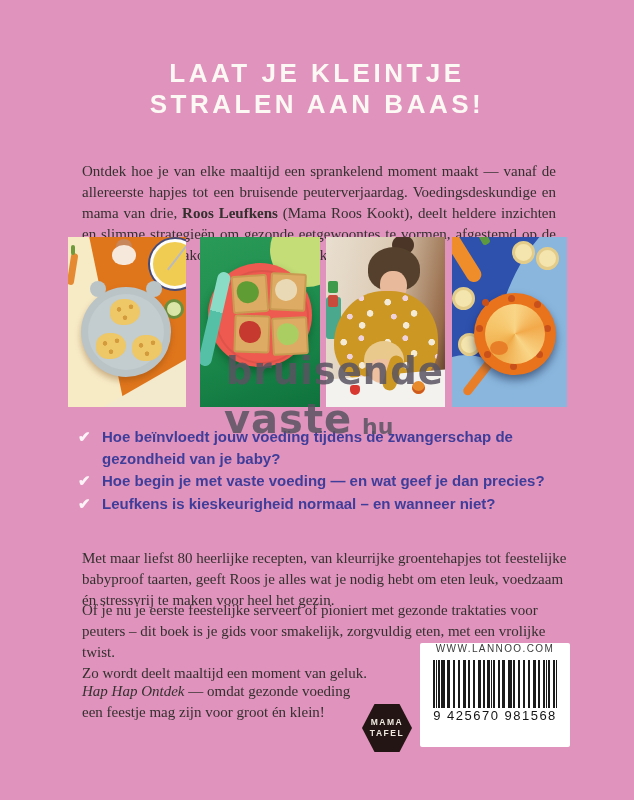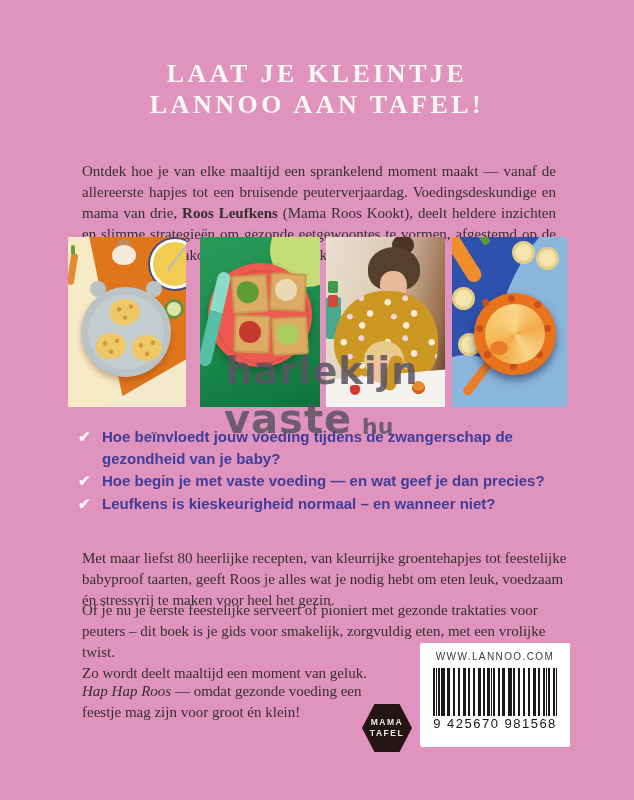--- a/index.html
+++ b/index.html
@@ -5,21 +5,21 @@
   html,body{margin:0;padding:0;}
   .page{
     position:relative; width:634px; height:800px;
     background:#e093bd; overflow:hidden;
     font-family:"Liberation Serif", serif;
   }
   
   .title{
     position:absolute; top:58px; left:0; width:634px;
     text-align:center; color:#fcf8f4;
-    font-family:Liberation Serif, serif;
+    font-family:Liberation Sans, sans-serif;
     font-weight:700; font-size:26px; line-height:31px; letter-spacing:3.5px;
   }
   
   .serif{ color:#33302e; font-size:15px; line-height:21px; }
   .intro{ position:absolute; top:146px; left:82px; width:474px; text-align:justify; }
   .intro b{ font-weight:700; }
   .para-recipes{ position:absolute; top:533px; left:82px; width:496px; }
   .para-gids{ position:absolute; top:600px; left:82px; width:496px; }
   .tagline{ position:absolute; top:666px; left:82px; width:290px; }
   .tagline .it{ font-style:italic; }
@@ -101,21 +101,21 @@
   .p4 .spoon-tip{ left:38px; top:104px; width:18px; height:14px; background:#e87f28; border-radius:50%; }
 
   
   .checklist{ position:absolute; top:426px; left:78px; width:478px;
     font-family:"Liberation Sans", sans-serif; }
   .check-item{ display:flex; gap:10px; color:#3f3d9a; font-weight:700; font-size:15px; line-height:21.5px; margin-bottom:1px; }
   .check-item .mark{ color:#fdf4f8; font-size:15px; flex:0 0 14px; }
   
   .barcode-box{ position:absolute; left:420px; top:643px; width:150px; height:104px;
       background:#ffffff; border-radius:2px; font-family:"Liberation Sans", sans-serif; }
-  .website{ margin-top:8px; text-align:center; font-size:10px; letter-spacing:1.4px; color:#3b3b3b; }
+  .website{ margin-top:0; text-align:center; font-size:10px; letter-spacing:1.4px; color:#3b3b3b; }
   .bars{ margin:6px 13px 0; height:54px;
       background:
         repeating-linear-gradient(90deg, #1a1a1a 0 2px, transparent 2px 5px),
         repeating-linear-gradient(90deg, transparent 0 3px, #1a1a1a 3px 4px, transparent 4px 11px),
         repeating-linear-gradient(90deg, transparent 0 8px, #1a1a1a 8px 10px, transparent 10px 23px);
       }
   .digits{ margin:-6px 6px 0; text-align:center; font-size:13px; letter-spacing:1.5px; color:#141414; background:#ffffff; }
   .hexagon{ position:absolute; left:362px; top:704px; width:50px; height:48px; background:#231513;
       clip-path:polygon(25% 0%, 75% 0%, 100% 50%, 75% 100%, 25% 100%, 0% 50%);
       display:flex; flex-direction:column; align-items:center; justify-content:center;
@@ -127,21 +127,21 @@
   .wm2{ position:absolute; left:224px; top:396px; font-size:40px; letter-spacing:1px; }
   .wm3{ position:absolute; left:362px; top:414px; font-size:22px; }
 </style>
 </head>
 <body>
 
 <div class="page">
 
   <div class="title">
     <div>LAAT JE KLEINTJE</div>
-    <div>LANNOO AAN TAFEL!</div>
+    <div>STRALEN AAN BAAS!</div>
   </div>
 
   <p class="serif intro"><span>Ontdek hoe je van elke maaltijd een sprankelend moment maakt — vanaf de allereerste hapjes tot een bruisende peuterverjaardag. Voedingsdeskundige en mama van drie, </span><b>Roos Leufkens</b><span> (Mama Roos Kookt), deelt heldere inzichten en slimme strategieën om gezonde eetgewoontes te vormen, afgestemd op de groeifase en smaakontwikkeling van je kindje.</span></p>
 
   <div class="photo p1" title="Grijs bordje met groentefrittertjes, ei en beslagkom op oranje achtergrond">
     <div class="stripe-left"></div>
     <div class="stripe-bottom"></div>
     <div class="carrot"></div>
     <div class="carrot-top"></div>
     <div class="egg"></div>
@@ -222,32 +222,32 @@
     </div>
   </div>
 
   <p class="serif para-recipes">Met maar liefst 80 heerlijke recepten, van kleurrijke groentehapjes tot feestelijke babyproof taarten, geeft Roos je alles wat je nodig hebt om eten leuk, voedzaam én stressvrij te maken voor heel het gezin.</p>
 
   <div class="serif para-gids">
     <div>Of je nu je eerste feestelijke serveert of pioniert met gezonde traktaties voor peuters – dit boek is je gids voor smakelijk, zorgvuldig eten, met een vrolijke twist.</div>
     <div>Zo wordt deelt maaltijd een moment van geluk.</div>
   </div>
 
-  <p class="serif tagline"><span class="it">Hap Hap Roos</span><span> — omdat gezonde voeding een feestje mag zijn voor groot én klein!</span></p>
+  <p class="serif tagline"><span class="it">Hap Hap Ontdek</span><span> — omdat gezonde voeding een feestje mag zijn voor groot én klein!</span></p>
 
   <div class="barcode-box">
     <div class="website">WWW.LANNOO.COM</div>
     <div class="bars"></div>
     <div class="digits">9 425670 981568</div>
   </div>
 
   <div class="hexagon">
     <div>MAMA</div>
     <div>TAFEL</div>
   </div>
 
   <div class="watermark">
-    <div class="wm1">harlekijn</div>
+    <div class="wm1">bruisende</div>
     <div class="wm2">vaste</div>
     <div class="wm3">hu</div>
   </div>
 
 </div>
 
 </body></html>

